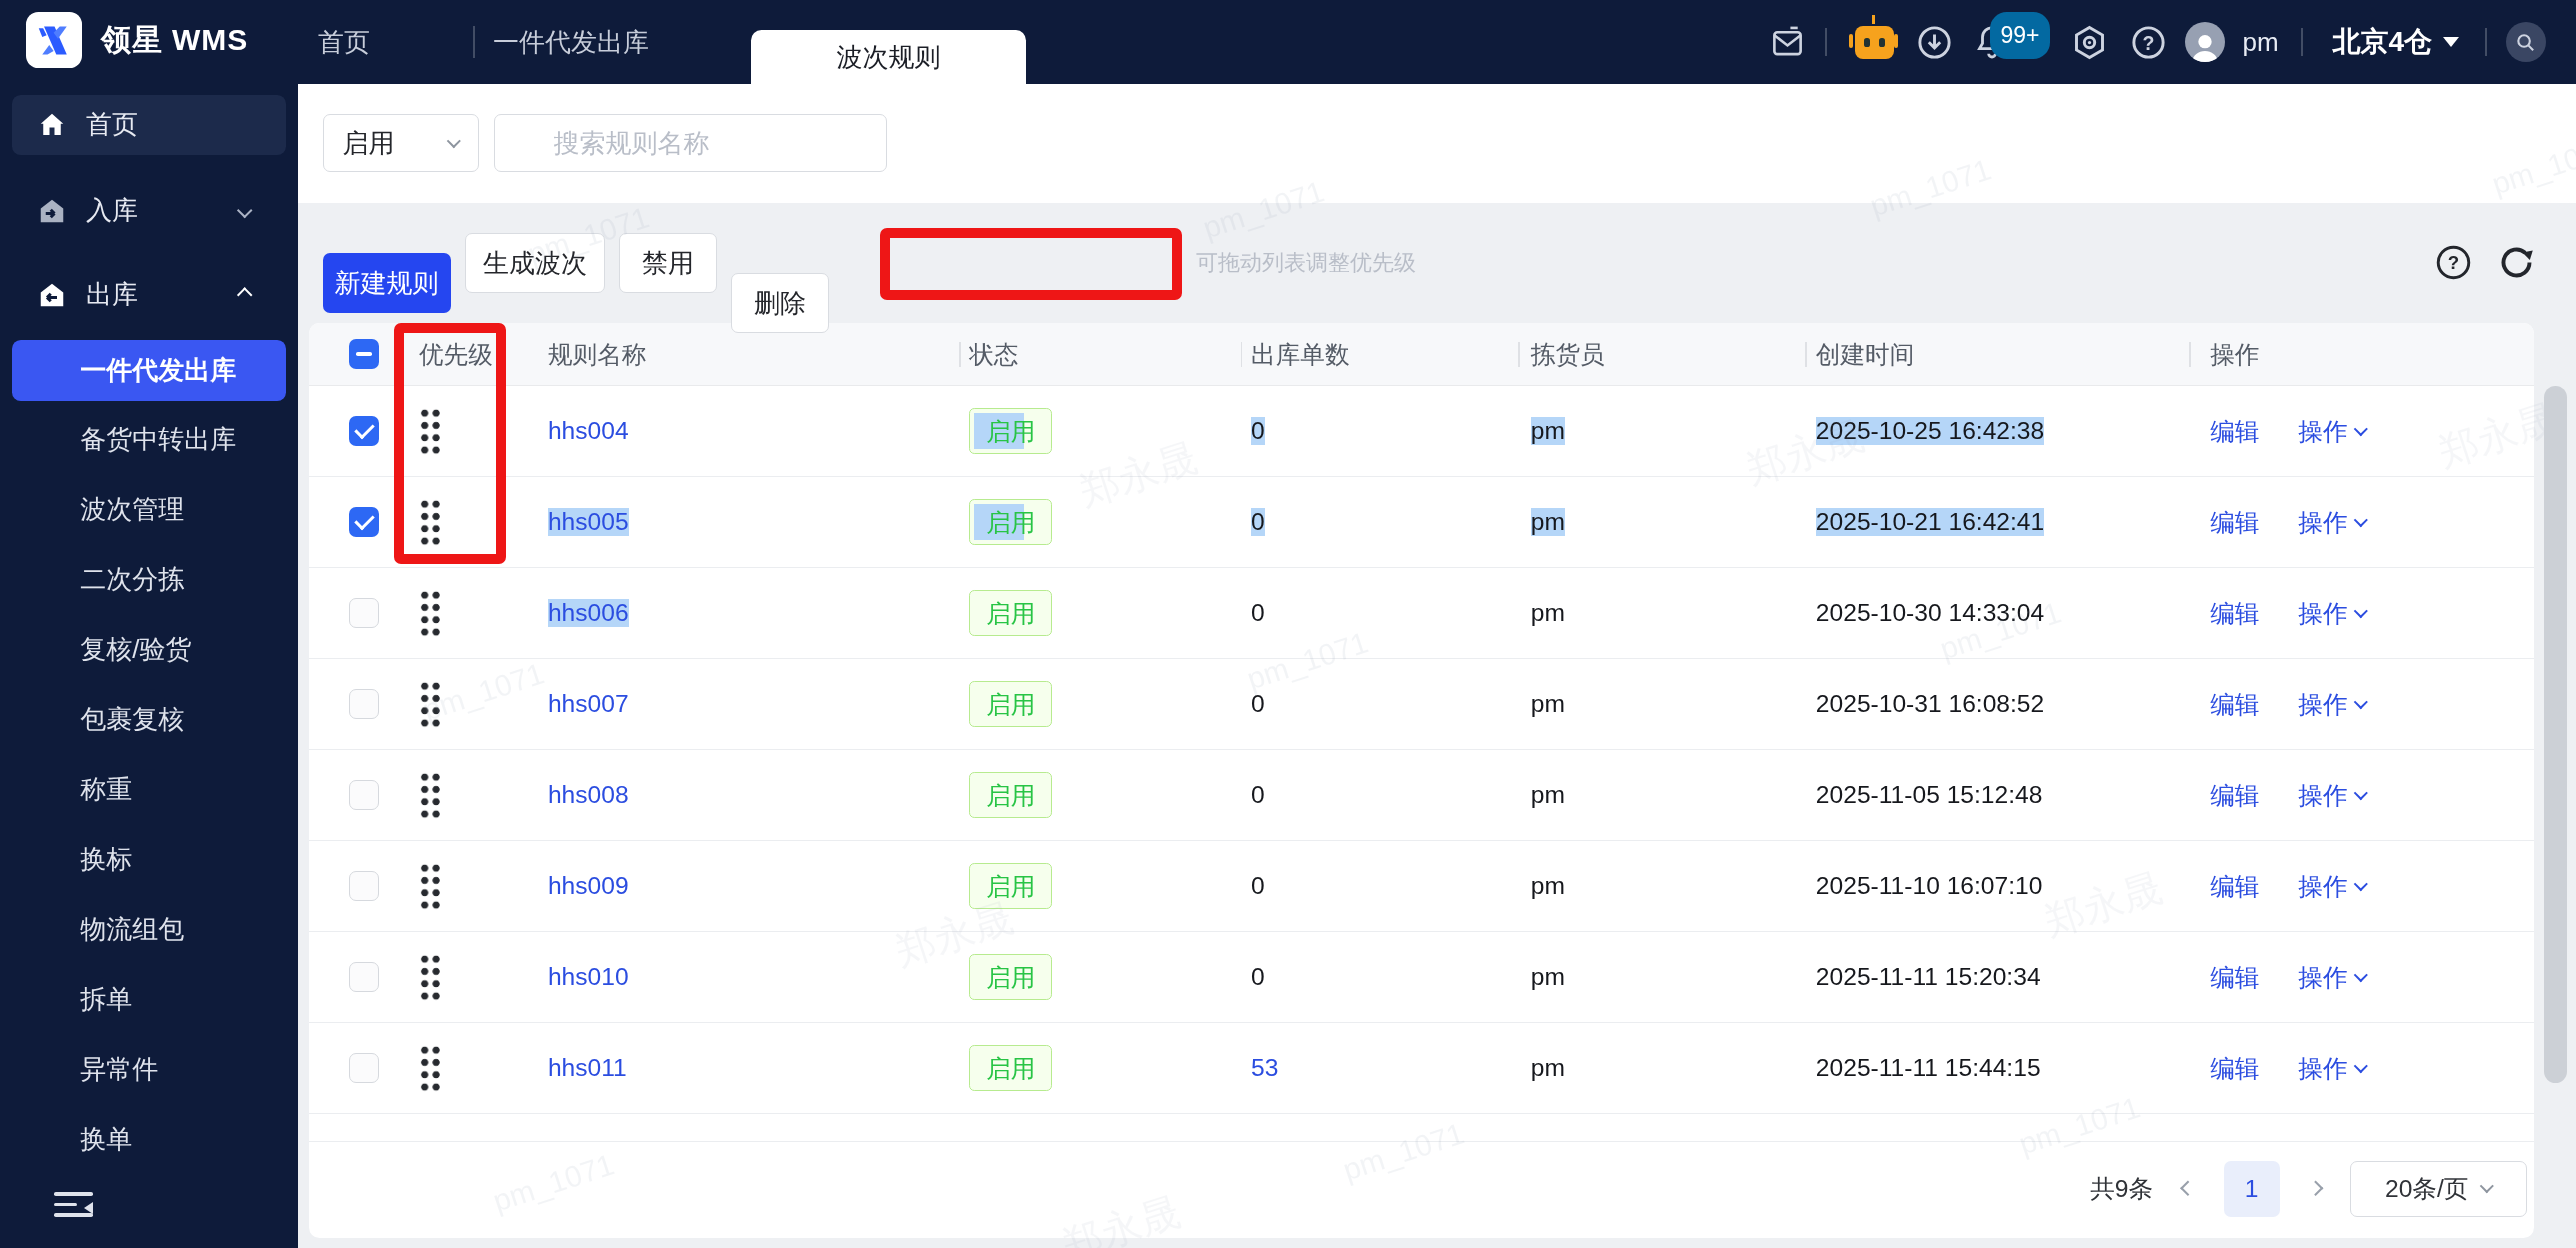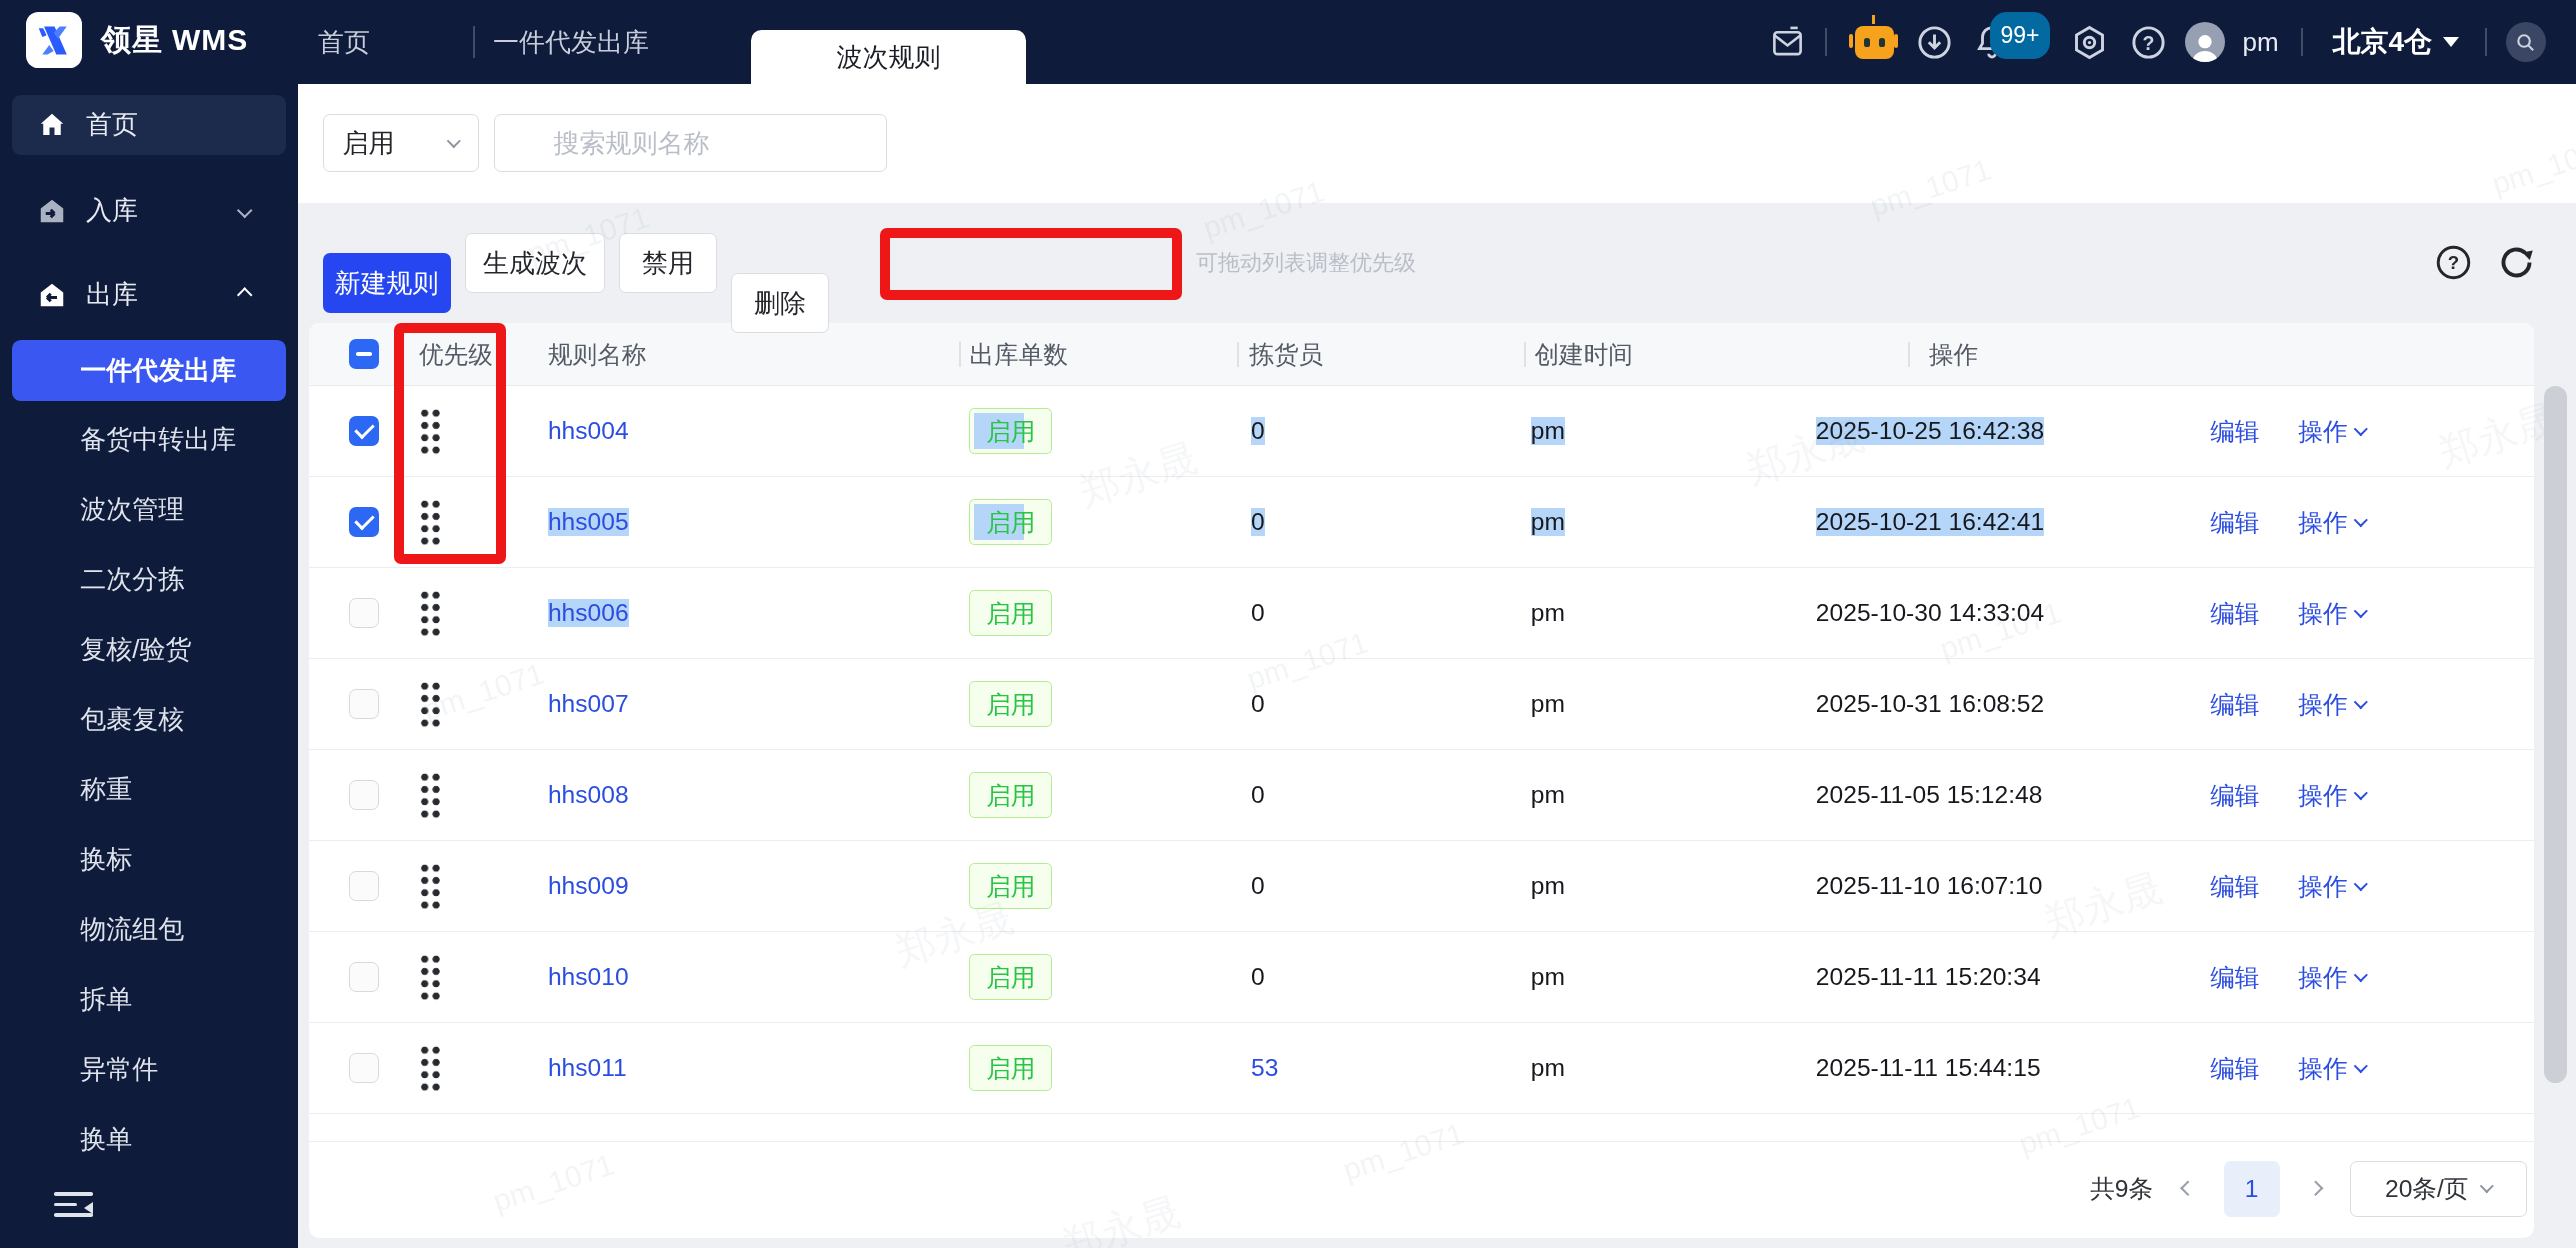--- a/index.html
+++ b/index.html
@@ -282,20 +282,21 @@
   </span>
 </div>
 
 <div class="card">
   <div class="thead">
     <div class="cell c1">
         <span class="cb ind"></span>
       </div>
     <div class="cell c2">优先级</div>
     <div class="cell c3">规则名称</div>
+    <div class="cell c4 hd-div">状态</div>
     <div class="cell c5 hd-div">出库单数</div>
     <div class="cell c6 hd-div">拣货员</div>
     <div class="cell c7 hd-div">创建时间</div>
     <div class="cell c8 hd-div">操作</div>
   </div>
 
   <div class="trow">
     <div class="cell c1">
         <span class="cb on"></span>
       </div>

